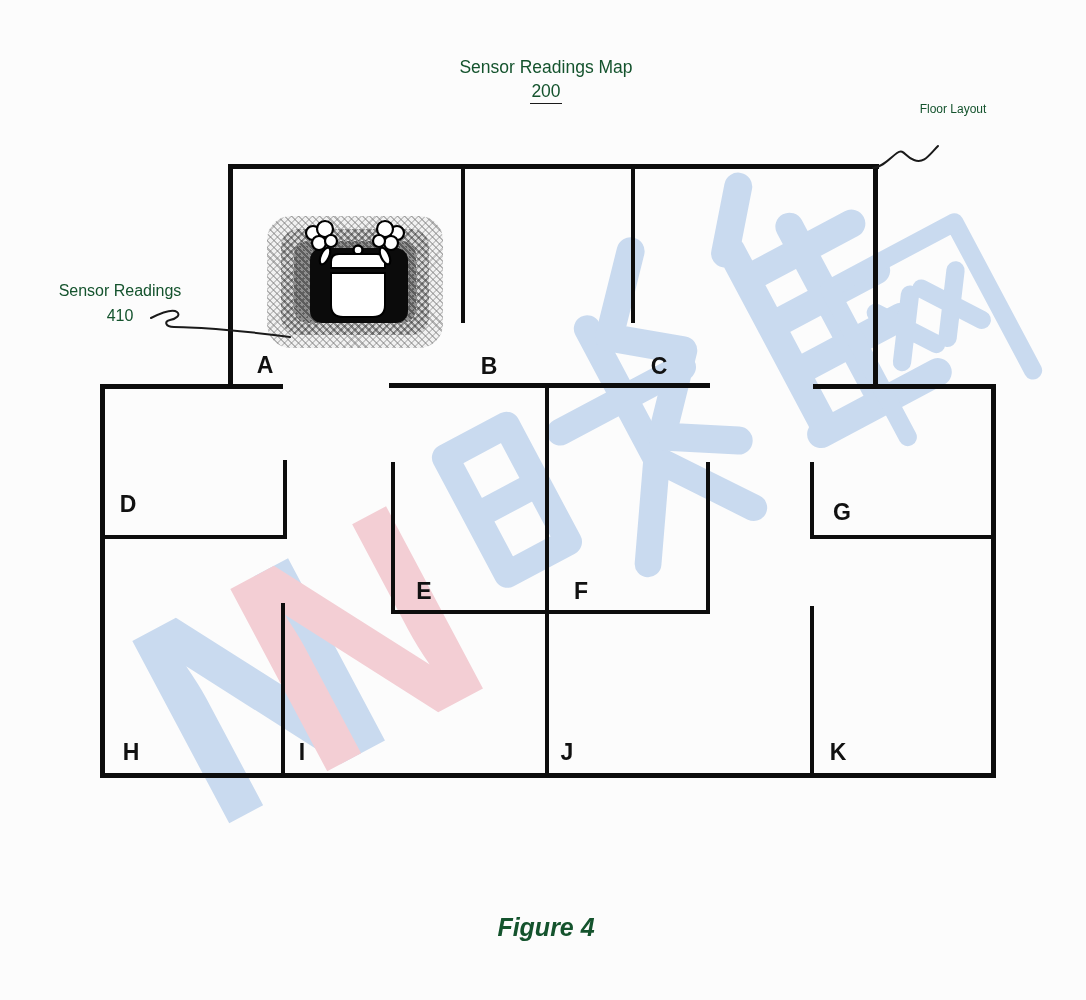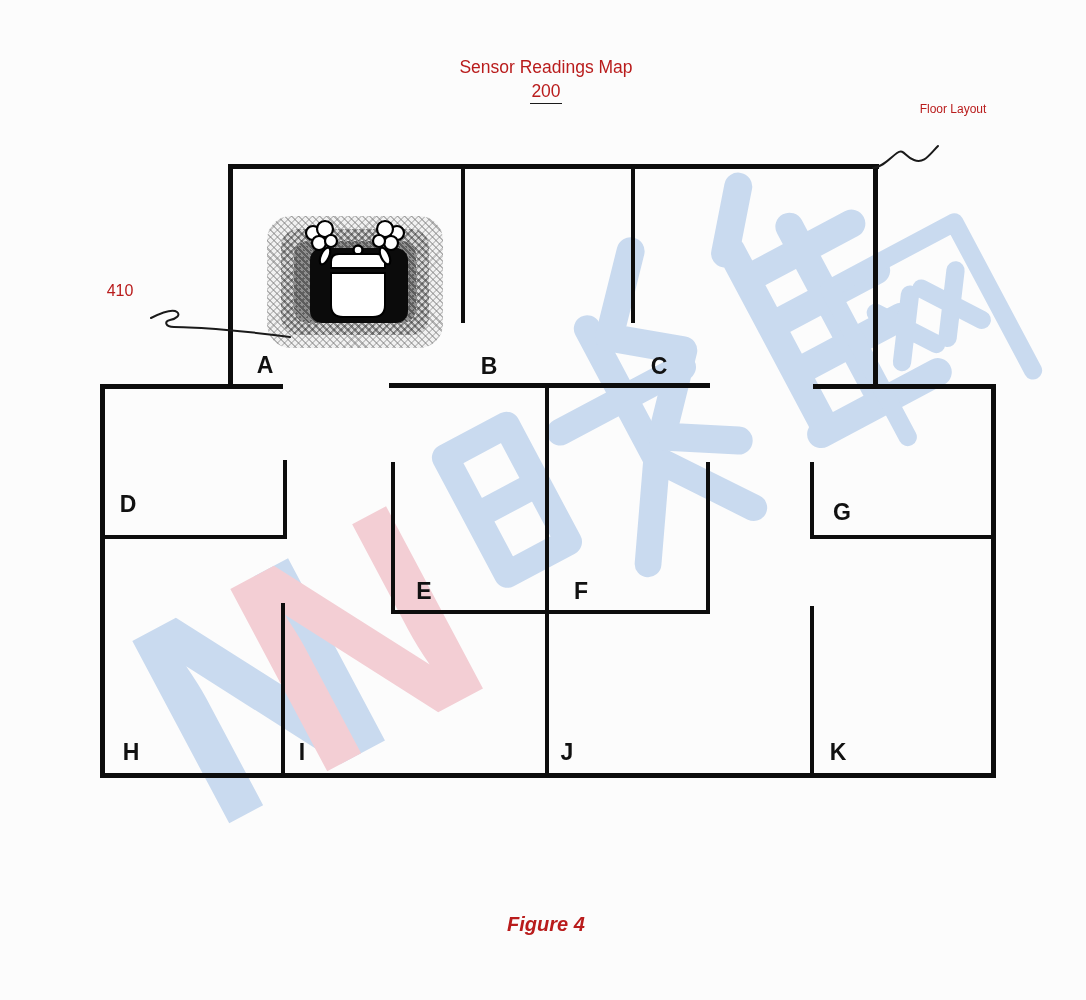--- a/index.html
+++ b/index.html
@@ -1,19 +1,19 @@
 <!DOCTYPE html>
 <html><head>
 <meta charset="utf-8">
 <style>
   html,body{margin:0;padding:0;}
   body{width:1086px;height:1000px;overflow:hidden;
        font-family:"Liberation Sans",sans-serif;}
   #page{position:relative;width:1086px;height:1000px;background:#fcfcfc;overflow:hidden;}
-  .ink{color:#b91c1c;}
+  .ink{color:#14532d;}
 
   
   #watermark{position:absolute;inset:0;z-index:0;}
   .wm-n{position:absolute;font-weight:900;font-size:300px;line-height:1;
         transform:rotate(-28deg);letter-spacing:0;user-select:none;}
   .wm-n.blue{left:150px;top:540px;}
   .wm-n.pink{left:248px;top:488px;}
   #wm-svg{position:absolute;left:0;top:0;}
   .wm-stroke{fill:none;stroke-linecap:round;stroke-linejoin:round;stroke-width:8.5px;}
 
@@ -40,21 +40,21 @@
        repeating-linear-gradient(-45deg,rgba(40,40,40,.4) 0 2px,#8f8f8f 2px 5px);}
   .ring4{left:43px;top:32px;width:98px;height:75px;border-radius:12px;background:#0b0b0b;}
   #pot-svg{position:absolute;left:0;top:0;}
 
   
   .textblock{position:absolute;text-align:center;z-index:5;}
   #fig-title{left:396px;top:56px;width:300px;font-size:17.5px;line-height:1.35;}
   #fig-title .refnum{display:inline-block;border-bottom:1.6px solid #1a1a1a;padding:0 1px;}
   #ann-floor{left:853px;top:101px;width:200px;font-size:12px;line-height:1.4;}
   #ann-sensor{left:30px;top:279px;width:180px;font-size:16px;line-height:1.55;}
-  #caption{left:396px;top:913px;width:300px;font-size:20px;font-weight:bold;font-style:italic;}
+  #caption{left:396px;top:913px;width:300px;font-size:25px;font-weight:bold;font-style:italic;}
 
   #leaders{position:absolute;left:0;top:0;z-index:4;}
   .leader{fill:none;stroke:#1a1a1a;stroke-width:2px;stroke-linecap:round;}
 </style>
 </head>
 <body>
 
 <div id="page">
 
   <div id="watermark">
@@ -153,18 +153,19 @@
   <div id="fig-title" class="textblock ink">
     <div>Sensor Readings Map</div>
     <div><span class="refnum">200</span></div>
   </div>
 
   <div id="ann-floor" class="textblock ink">
     <div>Floor Layout</div>
   </div>
 
   <div id="ann-sensor" class="textblock ink">
+    <div>Sensor Readings</div>
     <div>410</div>
   </div>
 
   <div id="caption" class="textblock ink">Figure 4</div>
 
 </div>
 
 </body></html>

